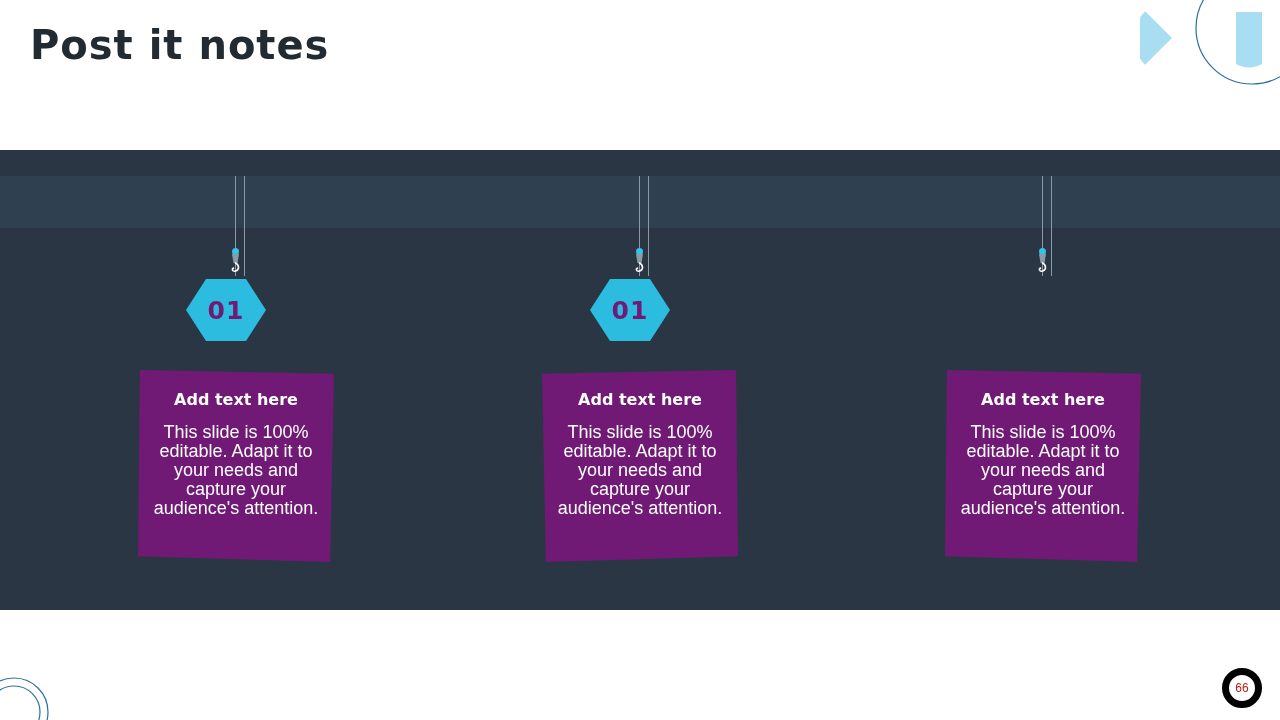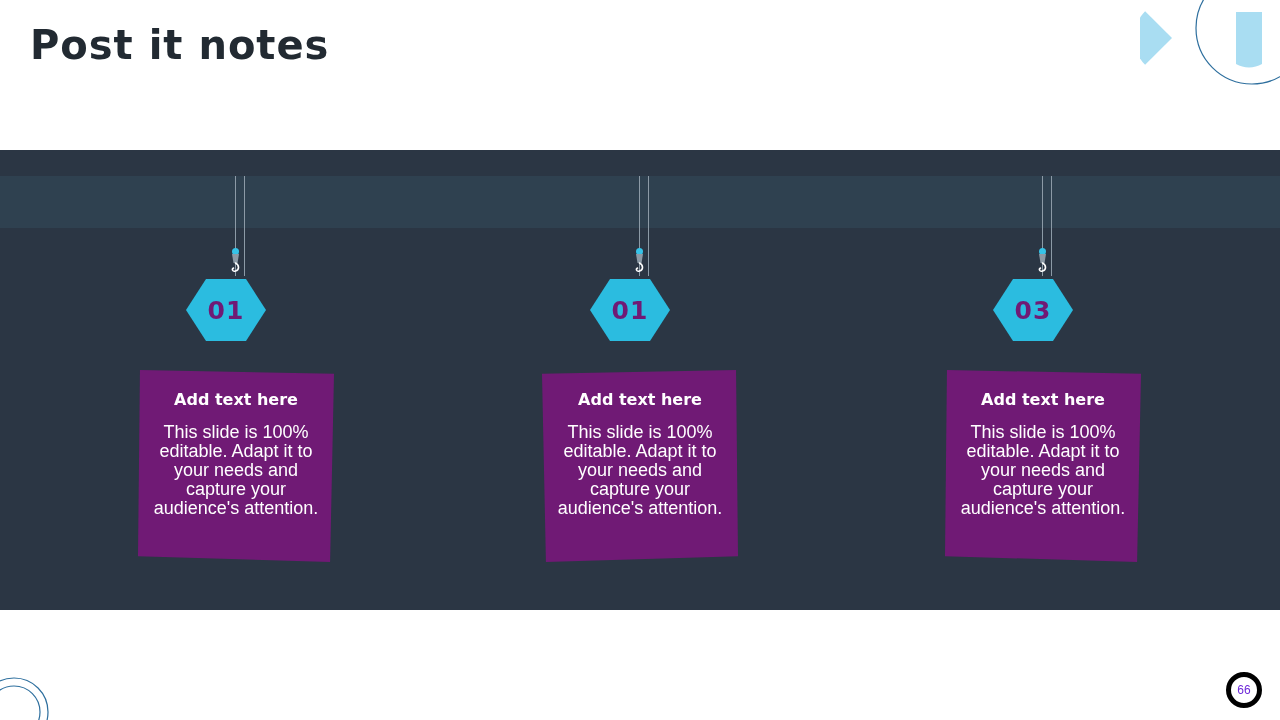--- a/index.html
+++ b/index.html
@@ -107,22 +107,22 @@
     font-size:18px;
     line-height:19px;
     font-family:"Liberation Sans", sans-serif;
   }
 
   
   .pagenum{
     position:absolute;
     right:18px;bottom:12px;
     width:26px;height:26px;border-radius:50%;
-    border:5px solid #000000;
-    color:#6d28d9;font-size:12px;
+    border:7px solid #000000;
+    color:#b91c1c;font-size:12px;
     display:flex;align-items:center;justify-content:center;
     font-family:"Liberation Sans", sans-serif;
   }
 </style>
 </head>
 <body>
 
 <div class="slide">
 
   <div class="title">Post it notes</div>
@@ -194,23 +194,20 @@
         <i class="l"></i>
         <i class="r"></i>
       </div>
     <div class="dot"></div>
     <div class="hook">
       <svg width="13" height="26" viewBox="0 0 13 26" xmlns="http://www.w3.org/2000/svg">
         <path d="M3 0 h7 l-1.5 9 h-4 z" fill="#8c9aa6"></path>
         <path d="M6.5 9 c4 2 4 7 0 8 c-3 1 -4 -2 -2 -3" fill="none" stroke="#ffffff" stroke-width="1.6" stroke-linecap="round"></path>
       </svg>
     </div>
-    <div class="hex">
-      <span>03</span>
-    </div>
     <div class="note skew-l2">
       <h4>Add text here</h4>
       <p>This slide is 100% editable. Adapt it to your needs and capture your audience's attention.</p>
     </div>
   </div>
 
   <div class="pagenum">66</div>
 
 </div>
 

